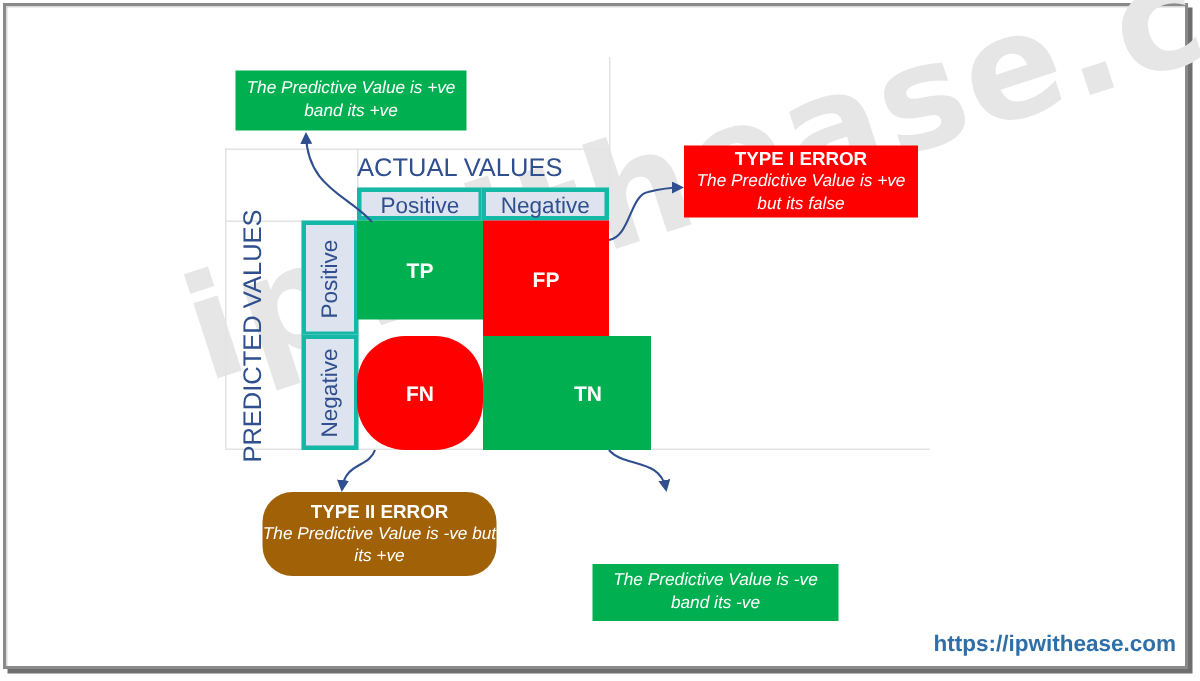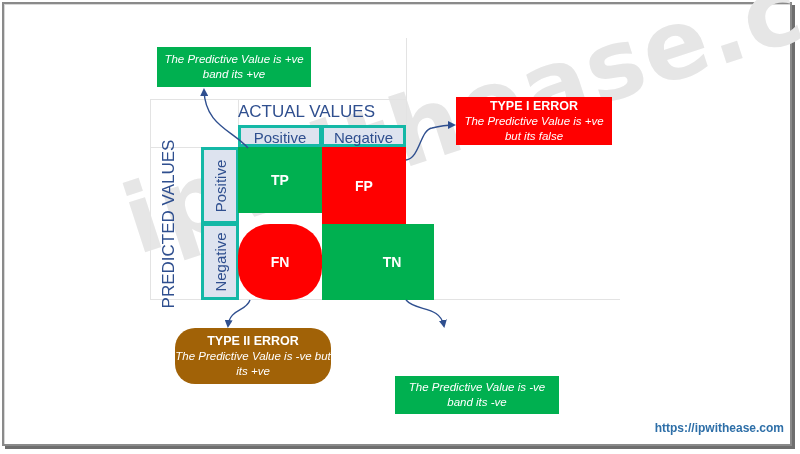--- a/index.html
+++ b/index.html
@@ -59,21 +59,21 @@
   .box {
     position:absolute; color:#ffffff; text-align:center; font-size:11.5px;
     line-height:15px; display:flex; flex-direction:column;
     align-items:center; justify-content:center; box-sizing:border-box;
     z-index:4;
   }
   .box .title { font-weight:bold; font-size:12.5px; font-style:normal; }
   .box .desc { font-style:italic; }
   .url {
     position:absolute; right:16px; top:421px; color:#2e6fa8;
-    font-weight:bold; font-size:12px; z-index:4;
+    font-weight:bold; font-size:15px; z-index:4;
   }
   svg.arrows { position:absolute; left:0; top:0; z-index:5; pointer-events:none; }
 </style>
 </head>
 <body>
 
 <div class="frame"></div>
 
 <div class="watermark">ipwithease.com</div>
 

